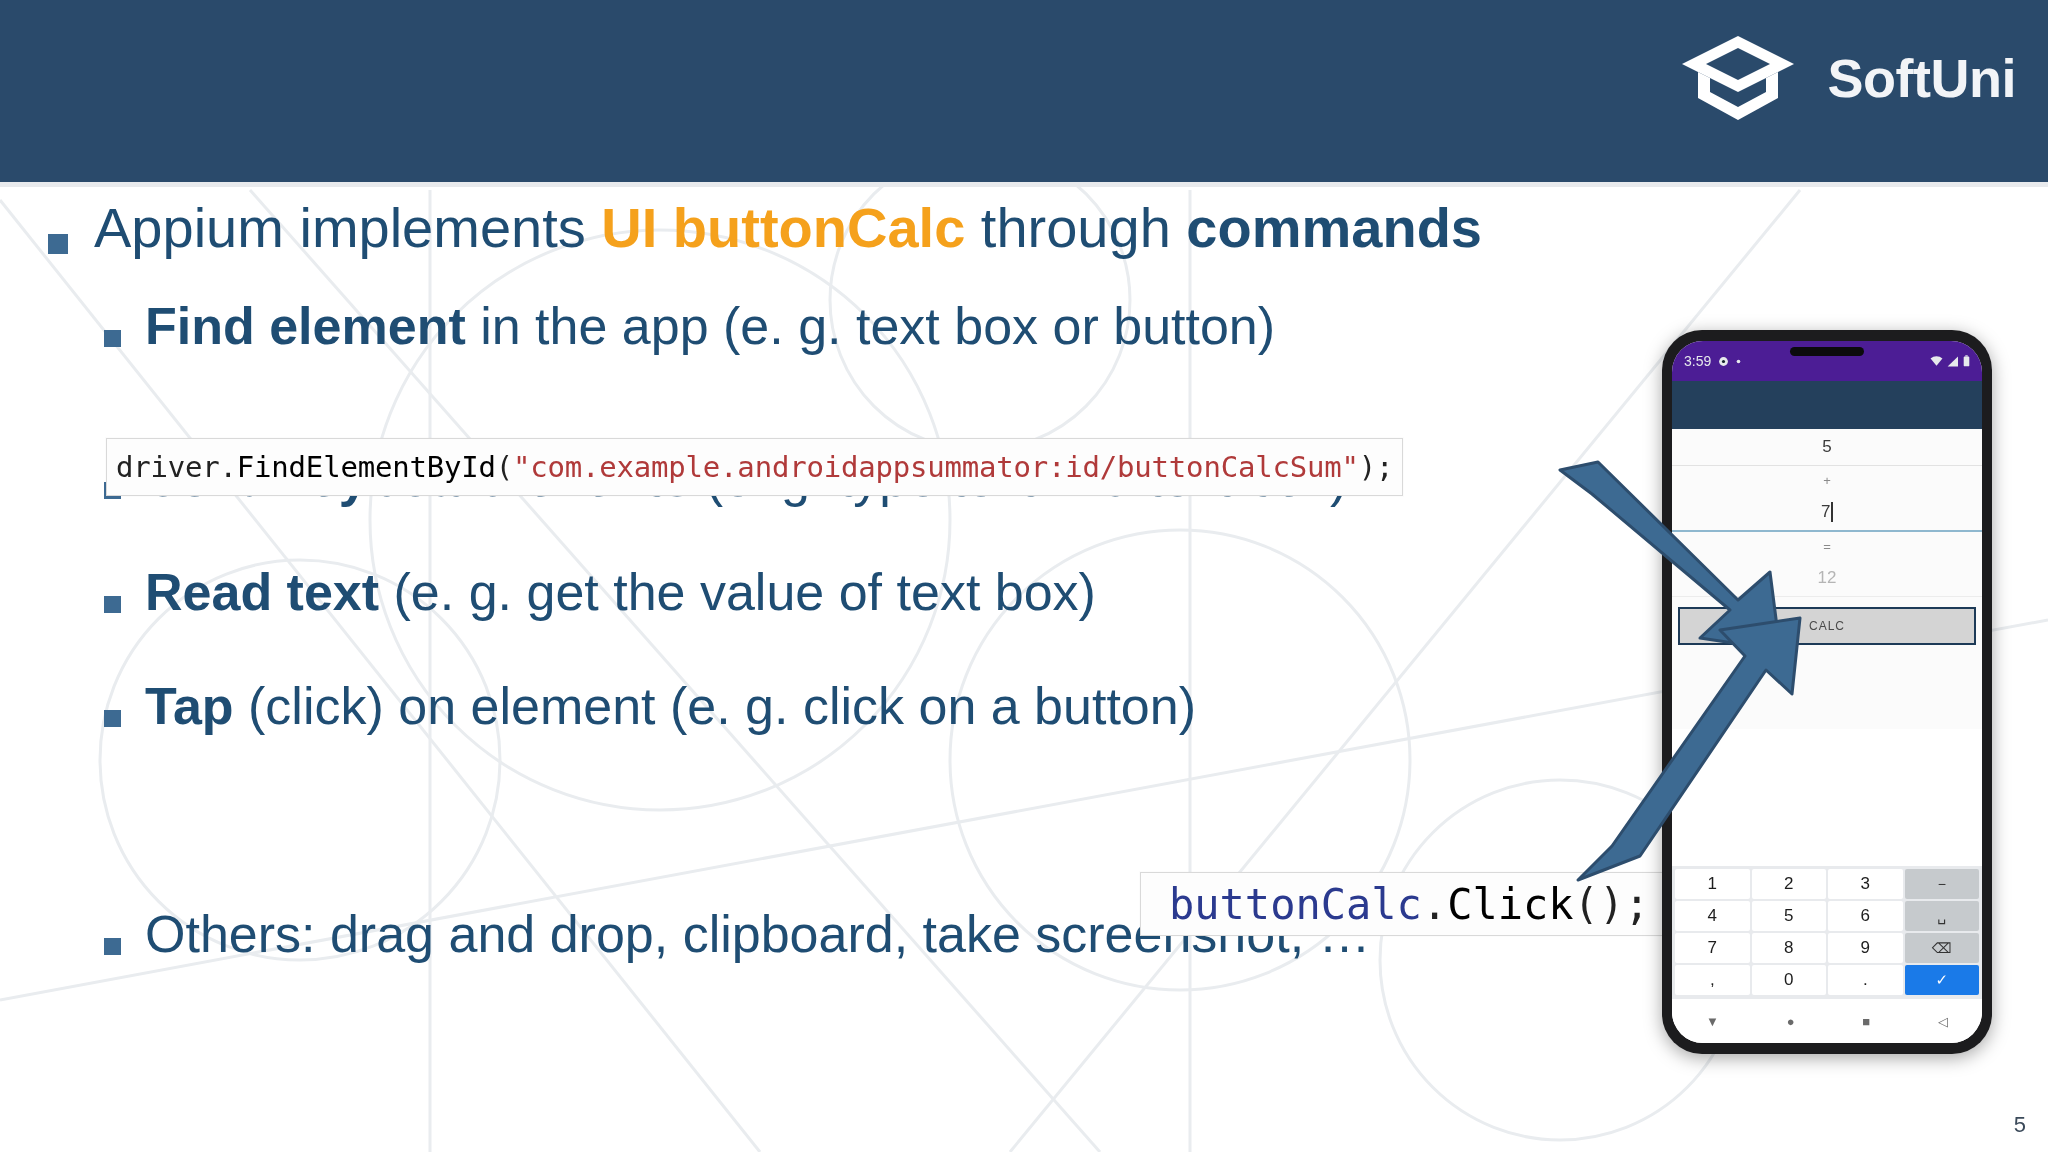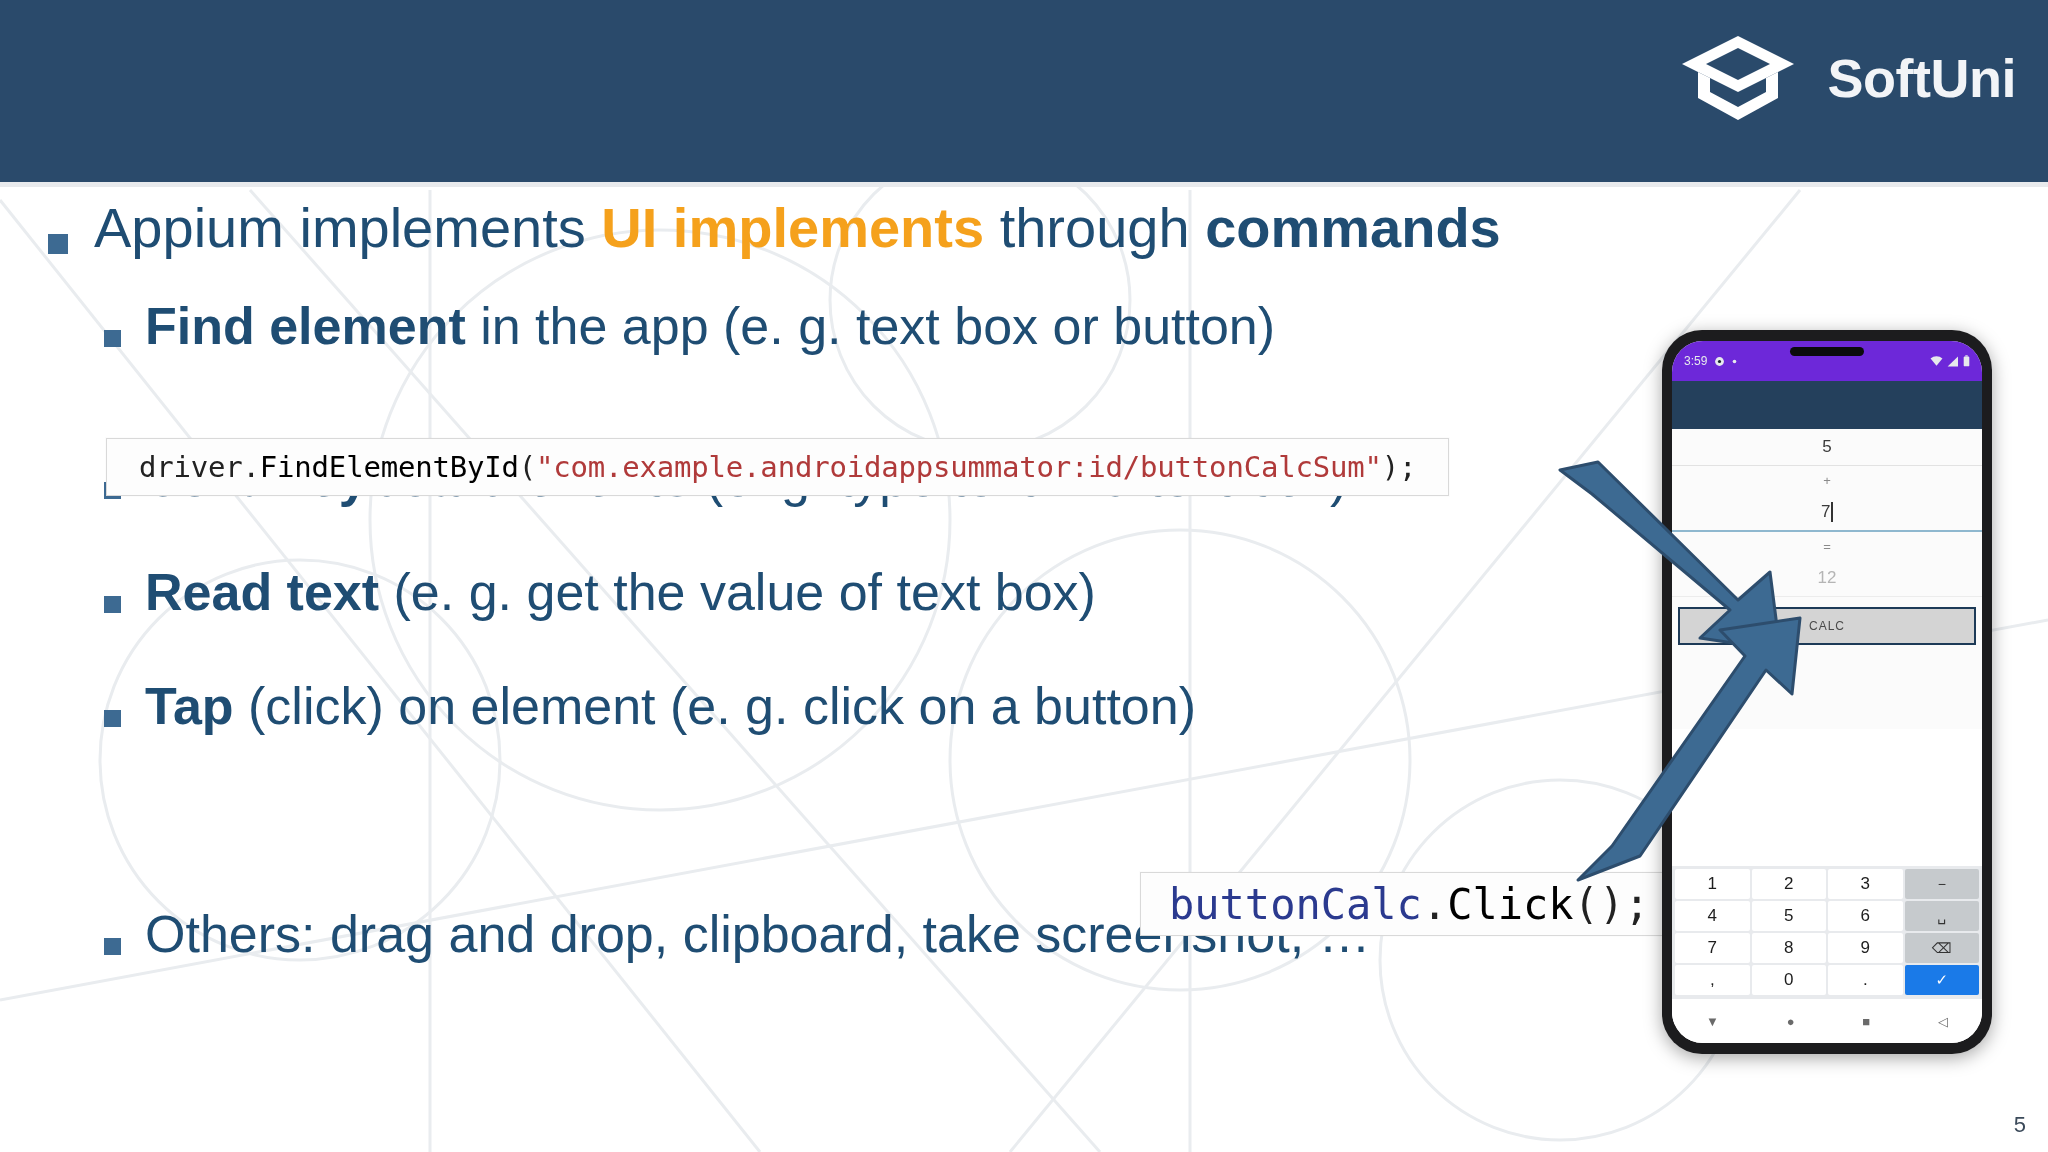--- a/index.html
+++ b/index.html
@@ -51,21 +51,21 @@
   .b{font-weight:bold;}
   .orange{color:#f5a11c;font-weight:bold;}
 
   
   .code-box{
     position:absolute;background:#fdfdfd;border:1px solid #d9d9d9;
     font-family:"DejaVu Sans Mono", monospace;
     display:flex;align-items:center;white-space:nowrap;
     box-shadow:0 0 0 1px rgba(0,0,0,0.01);
   }
-  .code1{left:106px;top:438px;height:56px;padding:0 32px;font-size:29px;letter-spacing:-0.2px;}
+  .code1{left:106px;top:438px;height:56px;padding:0 9px;font-size:29px;letter-spacing:-0.2px;}
   .code2{left:1140px;top:872px;height:62px;padding:0 28px;font-size:42px;}
   .c-plain{color:#222222;}
   .c-method{color:#000000;}
   .c-string{color:#b03a3a;}
   .c-var{color:#2b3a8f;}
 
   
   .phone{
     position:absolute;left:1662px;top:330px;width:330px;height:724px;
     background:#1c1c1e;border-radius:40px;z-index:4;
@@ -74,21 +74,21 @@
   .phone-screen{
     position:absolute;left:10px;top:11px;width:310px;height:702px;
     background:#ffffff;border-radius:31px;overflow:hidden;
   }
   .phone-notch{
     position:absolute;left:50%;transform:translateX(-50%);top:6px;
     width:74px;height:9px;background:#0b0b0c;border-radius:6px;z-index:3;
   }
   .status-bar{
     position:absolute;left:0;top:0;width:310px;height:40px;
-    background:#6d28d9;color:#e6e9ec;font-size:12px;
+    background:#4c1d95;color:#e6e9ec;font-size:14px;
     display:flex;align-items:center;padding:0 12px;box-sizing:border-box;
     font-family:"Liberation Sans", sans-serif;
   }
   .sb-left{display:flex;align-items:center;gap:7px;}
   .sb-right{margin-left:auto;display:flex;align-items:center;gap:4px;}
   .app-bar{
     position:absolute;left:0;top:40px;width:310px;height:48px;background:#24405c;
   }
   .calc-body{position:absolute;left:0;top:88px;width:310px;height:300px;background:#fbfbfb;}
   .calc-row{
@@ -160,21 +160,21 @@
     <polygon points="60,16 92,32 60,48 28,32" fill="#2a4a6b"></polygon>
     <path d="M20,40 L20,66 L60,88 L100,66 L100,40 L88,46 L88,60 L60,75 L32,60 L32,46 Z" fill="#ffffff"></path>
   </svg>
   <span class="logo-text">SoftUni</span>
 </div>
 
 <div class="content">
 
   <div class="bullet-row l1" style="left:48px;top:18px;">
     <span class="sq sq-l1"></span>
-    <span class="txt"><span>Appium implements </span><span class="orange">UI implements</span><span> through </span><span class="b">commands</span></span>
+    <span class="txt"><span>Appium implements </span><span class="orange">UI buttonCalc</span><span> through </span><span class="b">commands</span></span>
   </div>
 
   <div class="bullet-row l2" style="left:104px;top:118px;">
     <span class="sq sq-l2"></span>
     <span class="txt"><span class="b">Find element</span><span> in the app (e. g. text box or button)</span></span>
   </div>
 
   <div class="bullet-row l2" style="left:104px;top:270px;">
     <span class="sq sq-l2"></span>
     <span class="txt"><span>Send </span><span class="b">keyboard events</span><span> (e. g. type text in a text box)</span></span>

